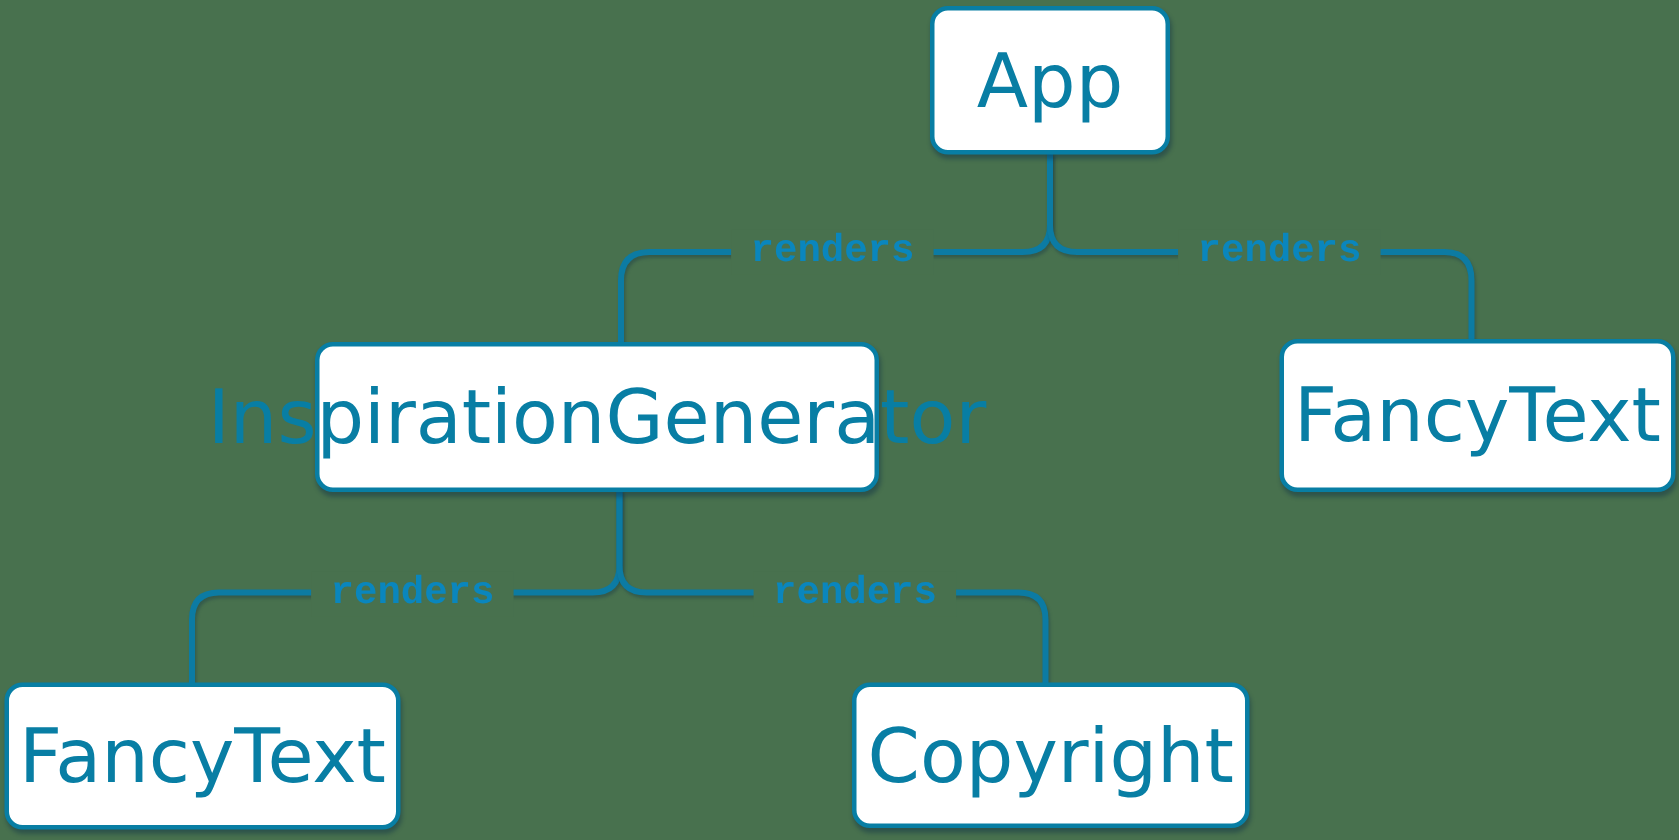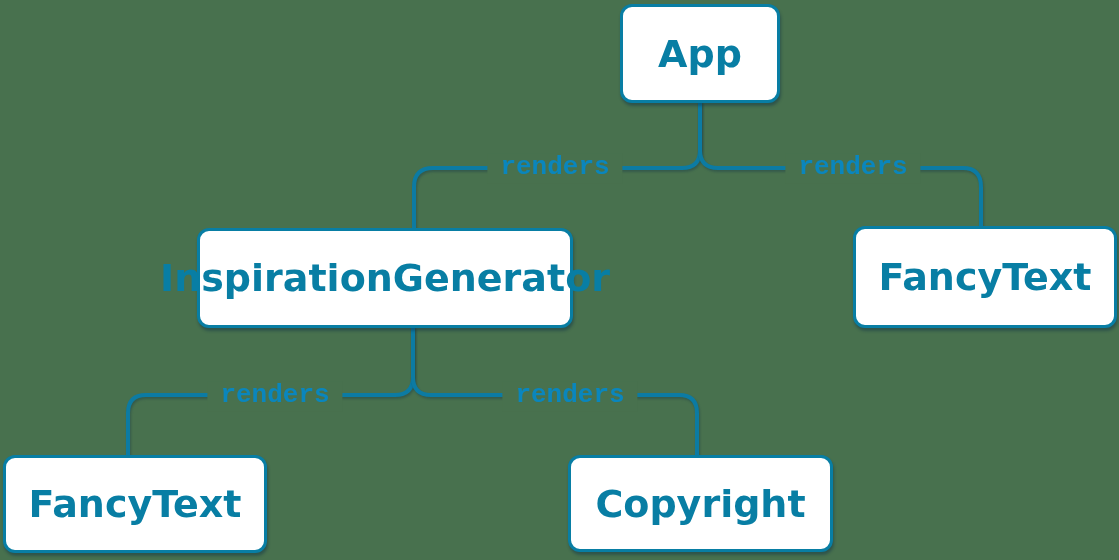--- a/index.html
+++ b/index.html
@@ -37,39 +37,39 @@
   .node{
     position:absolute;
     background:var(--node-fill);
     border:3px solid var(--node-border);
     border-radius:12px;
     display:flex;align-items:center;justify-content:center;
     box-shadow:1px 3px 3px rgba(16,48,70,0.45);
   }
   .node-label{
     color:var(--node-text);
-    font-size:38px;
-    font-weight:700;
+    font-size:50px;
+    font-weight:400;
     white-space:nowrap;
     line-height:1;
   }
   .edge-label{
     position:absolute;
     transform:translate(-50%,-50%);
     background:var(--background);
     color:var(--edge-label-text);
     font-size:26px;
     font-weight:bold;
     line-height:1.15;
     padding:0 13px;
     white-space:nowrap;
     font-family:Liberation Mono, monospace;
   }
   .node-app{left:620px;top:4px;width:160px;height:99px;}
-  .node-inspiration-generator{left:197px;top:228px;width:376px;height:100px;}
+  .node-inspiration-generator{left:210px;top:228px;width:376px;height:100px;}
   .node-fancy-text-top{left:853px;top:226px;width:264px;height:102px;}
   .node-fancy-text-bottom{left:3px;top:455px;width:264px;height:98px;}
   .node-copyright{left:568px;top:455px;width:265px;height:97px;}
   .edge-label-1{left:555px;top:168px;}
   .edge-label-2{left:853px;top:168px;}
   .edge-label-3{left:275px;top:396px;}
   .edge-label-4{left:570px;top:396px;}
 </style>
 </head>
 <body>

